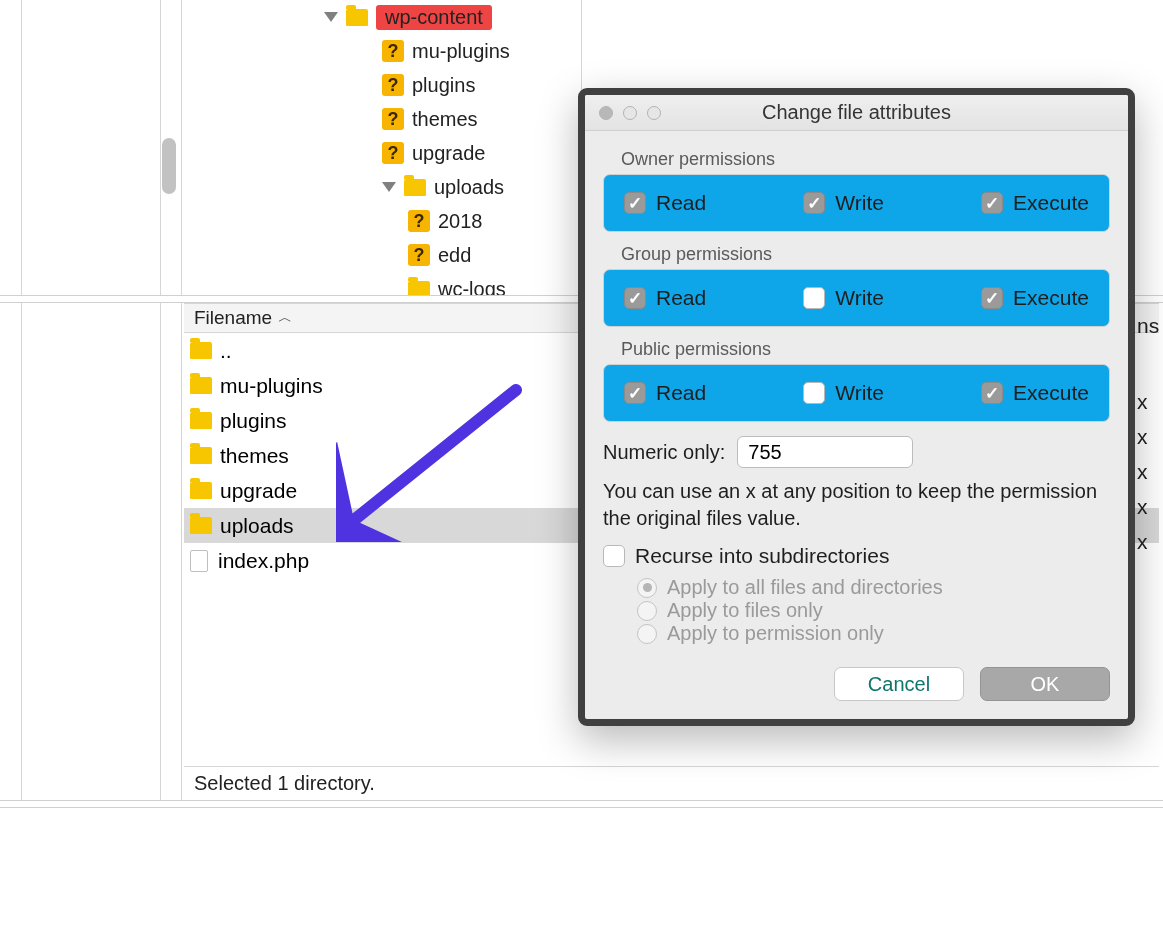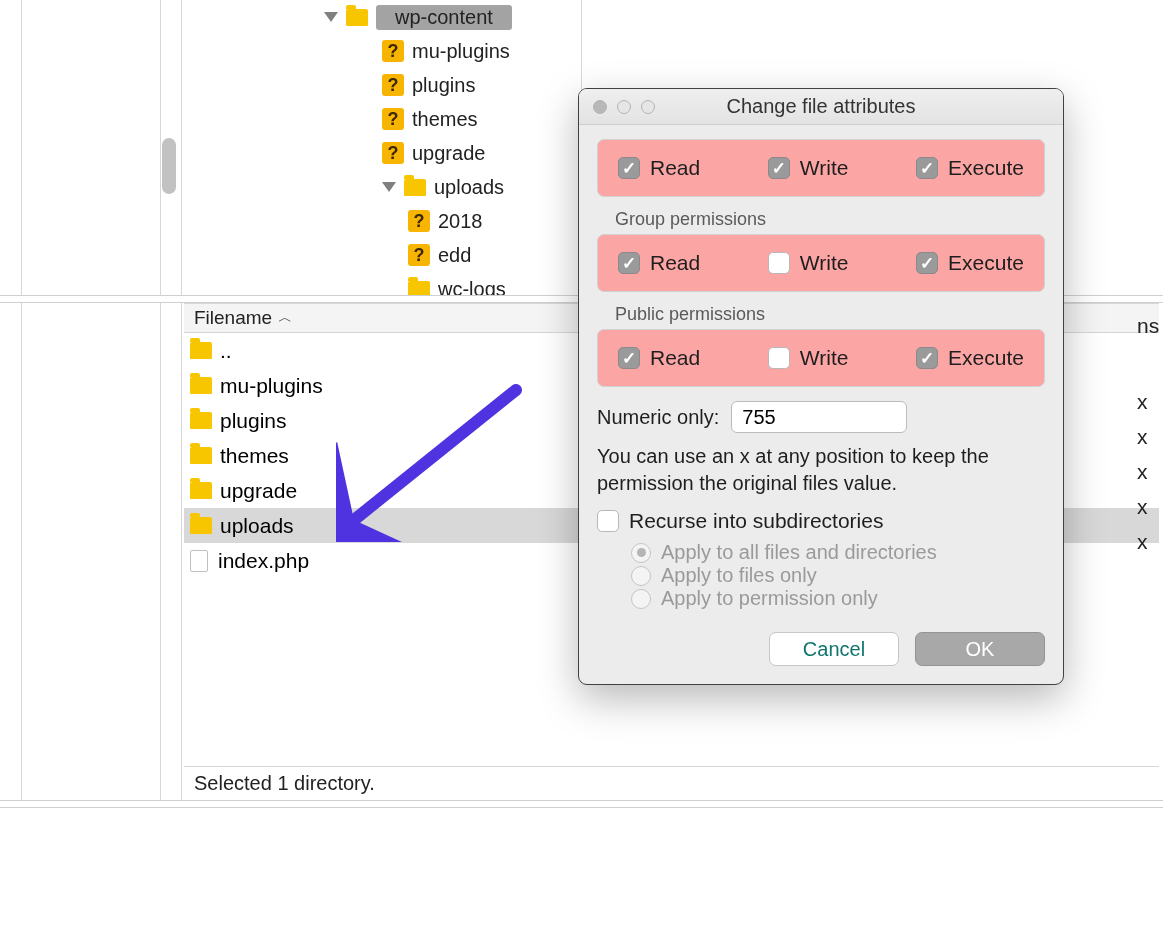--- a/index.html
+++ b/index.html
@@ -8,21 +8,21 @@
 
 .tree-pane { position: absolute; left: 184px; top: 0; width: 398px; height: 295px; background: #fff; border-right: 1px solid #d6d6d6; }
 .tree-row { display: flex; align-items: center; height: 34px; font-size: 20px; color: #222; }
 .indent0 { padding-left: 140px; }
 .indent1 { padding-left: 198px; }
 .indent2 { padding-left: 224px; }
 .triangle { width: 0; height: 0; border-left: 7px solid transparent; border-right: 7px solid transparent; border-top: 10px solid #808080; margin-right: 8px; }
 .folder-icon { width: 22px; height: 17px; background: #f7c600; border-radius: 2px 2px 1px 1px; position: relative; margin-right: 8px; flex-shrink: 0; }
 .folder-icon::before { content:""; position:absolute; top:-4px; left:0; width:10px; height:4px; background:#f7c600; border-radius:2px 2px 0 0;}
 .q-icon { width: 22px; height: 22px; background: #f7b400; border-radius: 3px; position: relative; margin-right: 8px; flex-shrink:0; display:flex; align-items:center; justify-content:center; font-weight:900; color:#3a2600; font-size:18px;}
-.tree-row.selected span.label { background: #a3a3a3; padding: 1px 19px; border-radius: 3px; }
+.tree-row.selected span.label { background: #ef4444; padding: 1px 9px; border-radius: 3px; }
 
 
 .gutter { position:absolute; top:0; width:22px; background:#fff; height:800px; }
 .gutter.g1 { left:0; border-right:1px solid #d6d6d6;}
 .gutter.g2 { left:160px; border-left:1px solid #d6d6d6; border-right:1px solid #d6d6d6;}
 .scroll-thumb { position:absolute; left:162px; top:138px; width:14px; height:56px; background:#c2c2c2; border-radius:7px;}
 
 .hsep { position:absolute; left:0; top:295px; height:8px; width:1163px; background:#fff; border-top:1px solid #d0d0d0; border-bottom:1px solid #d0d0d0;}
 .hsep2{ position:absolute; left:0; top:800px;height:8px;width:1163px;background:#fff;border-top:1px solid #d0d0d0;border-bottom:1px solid #d0d0d0;}
 
@@ -36,32 +36,32 @@
 .status-bar { position:absolute; bottom:0; left:0; right:0; height:34px; border-top:1px solid #d6d6d6; background:#fff; display:flex; align-items:center; padding-left:10px; font-size:20px; color:#222;}
 
 
 .xcol { position:absolute; left:1133px; top:303px; width:30px; font-size:21px; color:#222;}
 .xcol div { height:35px; display:flex; align-items:center; padding-left:4px;}
 
 
 .arrow-svg { position:absolute; left:336px; top:382px; pointer-events:none; }
 
 
-.dialog { position:absolute; left:578px; top:88px; width:486px; background:#ececec; border:1px solid #404040; border-radius:9px; box-shadow:0 14px 40px rgba(0,0,0,.28); overflow:hidden;}
+.dialog { position:absolute; left:578px; top:88px; width:557px; background:#ececec; border:7px solid #404040; border-radius:9px; box-shadow:0 14px 40px rgba(0,0,0,.28); overflow:hidden;}
 .titlebar { height:36px; background:linear-gradient(#efefef,#e3e3e3); display:flex; align-items:center; position:relative; border-bottom:1px solid #cfcfcf;}
 .traffic { display:flex; gap:10px; position:absolute; left:14px; top:11px;}
 .tlight { width:14px; height:14px; border-radius:50%; border:1px solid #b3b3b3;}
 .tlight.close { background:#b8b8b8;}
 .tlight.min, .tlight.max { background:#e6e6e6;}
 .titlebar .title { width:100%; text-align:center; font-size:20px; color:#343434;}
 .dlg-body { padding:14px 18px 18px 18px; font-size:20px; color:#1e1e1e;}
 .instr { margin-bottom:12px; line-height:1.35;}
 .group { margin-bottom:12px; }
 .group-label { font-size:18px; color:#5a5a5a; margin:4px 0 4px 18px;}
-.perm-box { background:#fca5a5; border:1px solid #d1d1d1; border-radius:7px; padding:16px 20px; display:flex; justify-content:space-between; align-items:center;}
+.perm-box { background:#0ea5e9; border:1px solid #d1d1d1; border-radius:7px; padding:16px 20px; display:flex; justify-content:space-between; align-items:center;}
 .chk { display:flex; align-items:center; gap:10px; font-size:21px;}
 .box { width:22px; height:22px; border-radius:5px; border:1px solid #b8b8b8; background:#fff; display:flex; align-items:center; justify-content:center;}
 .box.checked { background:#9a9a9a; border-color:#8a8a8a;}
 .box.checked::after { content:"✓"; color:#fff; font-size:17px; font-weight:700;}
 .numrow { display:flex; align-items:center; gap:12px; margin:14px 0 10px 0;}
 .numrow input { width:176px; height:32px; font-size:20px; padding:8px 10px; border:1px solid #bcbcbc; border-radius:6px; background:#fff;}
 .hint { font-size:20px; line-height:1.35; margin-bottom:12px;}
 .recurse { display:flex; align-items:center; gap:10px; font-size:21px; margin-bottom:8px;}
 .radios { margin-left:34px; display:flex; flex-direction:column; gap:0;justify-content:space-between;}
 .radio { display:flex; align-items:center; gap:10px; font-size:20px; color:#9a9a9a;}
@@ -191,20 +191,21 @@
     <div class="traffic">
       <div class="tlight close"></div>
       <div class="tlight min"></div>
       <div class="tlight max"></div>
     </div>
     <div class="title">Change file attributes</div>
   </div>
   <div class="dlg-body">
     <div id="groups">
         <div class="group">
+          <div class="group-label">Owner permissions</div>
           <div class="perm-box">
             <div class="chk">
               <div class="box checked"></div>
               <span>Read</span>
             </div>
             <div class="chk">
               <div class="box checked"></div>
               <span>Write</span>
             </div>
             <div class="chk">

